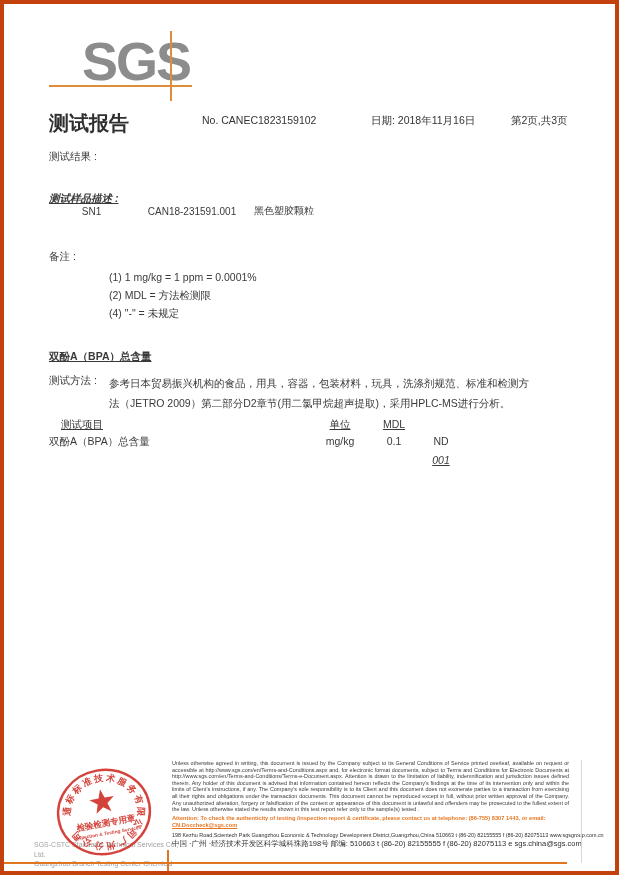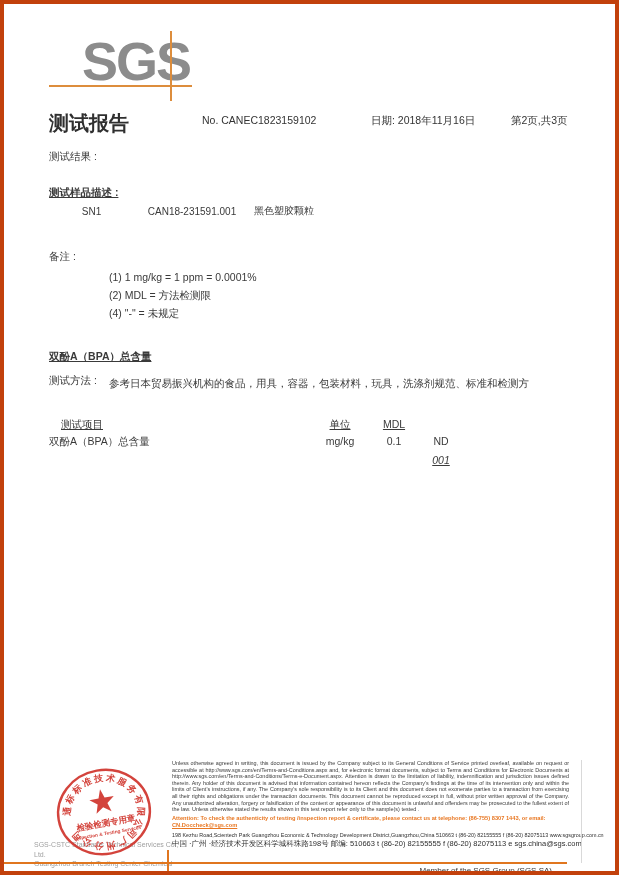--- a/index.html
+++ b/index.html
@@ -16,21 +16,21 @@
   .logo-hline { left:45px; top:81px; width:143px; height:2px; background:#dd8d3c; }
   .logo-vline { left:166px; top:27px; width:2px; height:70px; background:#dd8d3c; }
   
   .doc-title { left:45px; top:106px; font-size:20px; font-weight:700; color:#2f2f2f; }
   .report-no { left:198px; top:110px; font-size:10.5px; color:#333;text-align:right; }
   .report-date { left:367px; top:110px; font-size:10.5px; color:#333; }
   .page-info { left:507px; top:110px; font-size:10.5px; color:#333; }
   
   .fs { font-size:10.5px; }
   .results-label { left:45px; top:146px; }
-  .sample-desc-label { left:45px; top:182px; font-weight:700; text-decoration:underline; }
+  .sample-desc-label { left:45px; top:188px; font-weight:700; text-decoration:underline;font-style:italic; }
   .sample-table { left:45px; top:199px; width:400px; font-size:10px; }
   .sample-table .tr { display:flex; height:16px; align-items:center; }
   .sample-table .c1 { width:85px; text-align:center; }
   .sample-table .c2 { width:100px; text-align:center; margin-left:8px; }
   .sample-table .c3 { margin-left:12px; text-align:left; }
   .sample-table .th { font-weight:700; }
   .remarks-label { left:45px; top:246px; }
   .remarks { left:105px; top:264px; font-size:10.5px; line-height:18px; }
   .bpa-title { left:45px; top:346px; font-weight:700; text-decoration:underline; }
   .method-label { left:45px; top:370px; }
@@ -88,20 +88,21 @@
     <div>(1) 1 mg/kg = 1 ppm = 0.0001%</div>
     <div>(2) MDL = 方法检测限</div>
     <div>(4) "-" = 未规定</div>
   </div>
 
   <div class="abs fs bpa-title">双酚A（BPA）总含量</div>
 
   <div class="abs fs method-label">测试方法 :</div>
   <div class="abs fs method-text">
     <div>参考日本贸易振兴机构的食品，用具，容器，包装材料，玩具，洗涤剂规范、标准和检测方</div>
+    <div>法（JETRO 2009）第二部分D2章节(用二氯甲烷超声提取)，采用HPLC-MS进行分析。</div>
   </div>
 
   <div class="abs rt-item-h rt-head">测试项目</div>
   <div class="abs rt-unit rt-head u">单位</div>
   <div class="abs rt-mdl rt-head u">MDL</div>
   <div class="abs rt-001 rt-head u it">001</div>
   <div class="abs rt-item rt-row">双酚A（BPA）总含量</div>
   <div class="abs rt-unit rt-row">mg/kg</div>
   <div class="abs rt-mdl rt-row">0.1</div>
   <div class="abs rt-001 rt-row">ND</div>
@@ -114,21 +115,20 @@
   <div class="abs footer-block">
     <div class="disclaimer">Unless otherwise agreed in writing, this document is issued by the Company subject to its General Conditions of Service printed overleaf, available on request or accessible at http://www.sgs.com/en/Terms-and-Conditions.aspx and, for electronic format documents, subject to Terms and Conditions for Electronic Documents at http://www.sgs.com/en/Terms-and-Conditions/Terms-e-Document.aspx. Attention is drawn to the limitation of liability, indemnification and jurisdiction issues defined therein. Any holder of this document is advised that information contained hereon reflects the Company's findings at the time of its intervention only and within the limits of Client's instructions, if any. The Company's sole responsibility is to its Client and this document does not exonerate parties to a transaction from exercising all their rights and obligations under the transaction documents. This document cannot be reproduced except in full, without prior written approval of the Company. Any unauthorized alteration, forgery or falsification of the content or appearance of this document is unlawful and offenders may be prosecuted to the fullest extent of the law. Unless otherwise stated the results shown in this test report refer only to the sample(s) tested .</div>
     <div class="attention"><span>Attention: To check the authenticity of testing /inspection report &amp; certificate, please contact us at telephone: (86-755) 8307 1443, or email: </span><span class="email">CN.Doccheck@sgs.com</span></div>
     <div class="addr-en">198 Kezhu Road,Scientech Park Guangzhou Economic &amp; Technology Development District,Guangzhou,China 510663    t (86-20) 82155555    f (86-20) 82075113    www.sgsgroup.com.cn</div>
     <div class="addr-cn">中国 ·广州 ·经济技术开发区科学城科珠路198号    邮编: 510663   t (86-20) 82155555   f (86-20) 82075113   e sgs.china@sgs.com</div>
   </div>
 
   <div class="abs footer-hline"></div>
   <div class="abs footer-vline"></div>
   <div class="abs edge-line"></div>
-  <div class="abs member">Member of the SGS Group (SGS SA)</div>
 
   <svg class="abs stamp" width="128" height="100" viewBox="0 0 128 100">
     <g transform="rotate(-10 64 50)" opacity="0.92">
       <ellipse cx="64" cy="50" rx="46" ry="42" fill="none" stroke="#d0342c" stroke-width="2.4"></ellipse>
       <defs>
         <path id="ringPath" d="M 30,50 A 34,31 0 1 1 98,50 A 34,31 0 1 1 30,50"></path>
       </defs>
       <text font-size="9" fill="#d0342c" letter-spacing="2.2" font-weight="bold" font-family="Liberation Sans, sans-serif">
         <textPath href="#ringPath" startOffset="2">通标标准技术服务有限公司广州分公司</textPath>
       </text>

